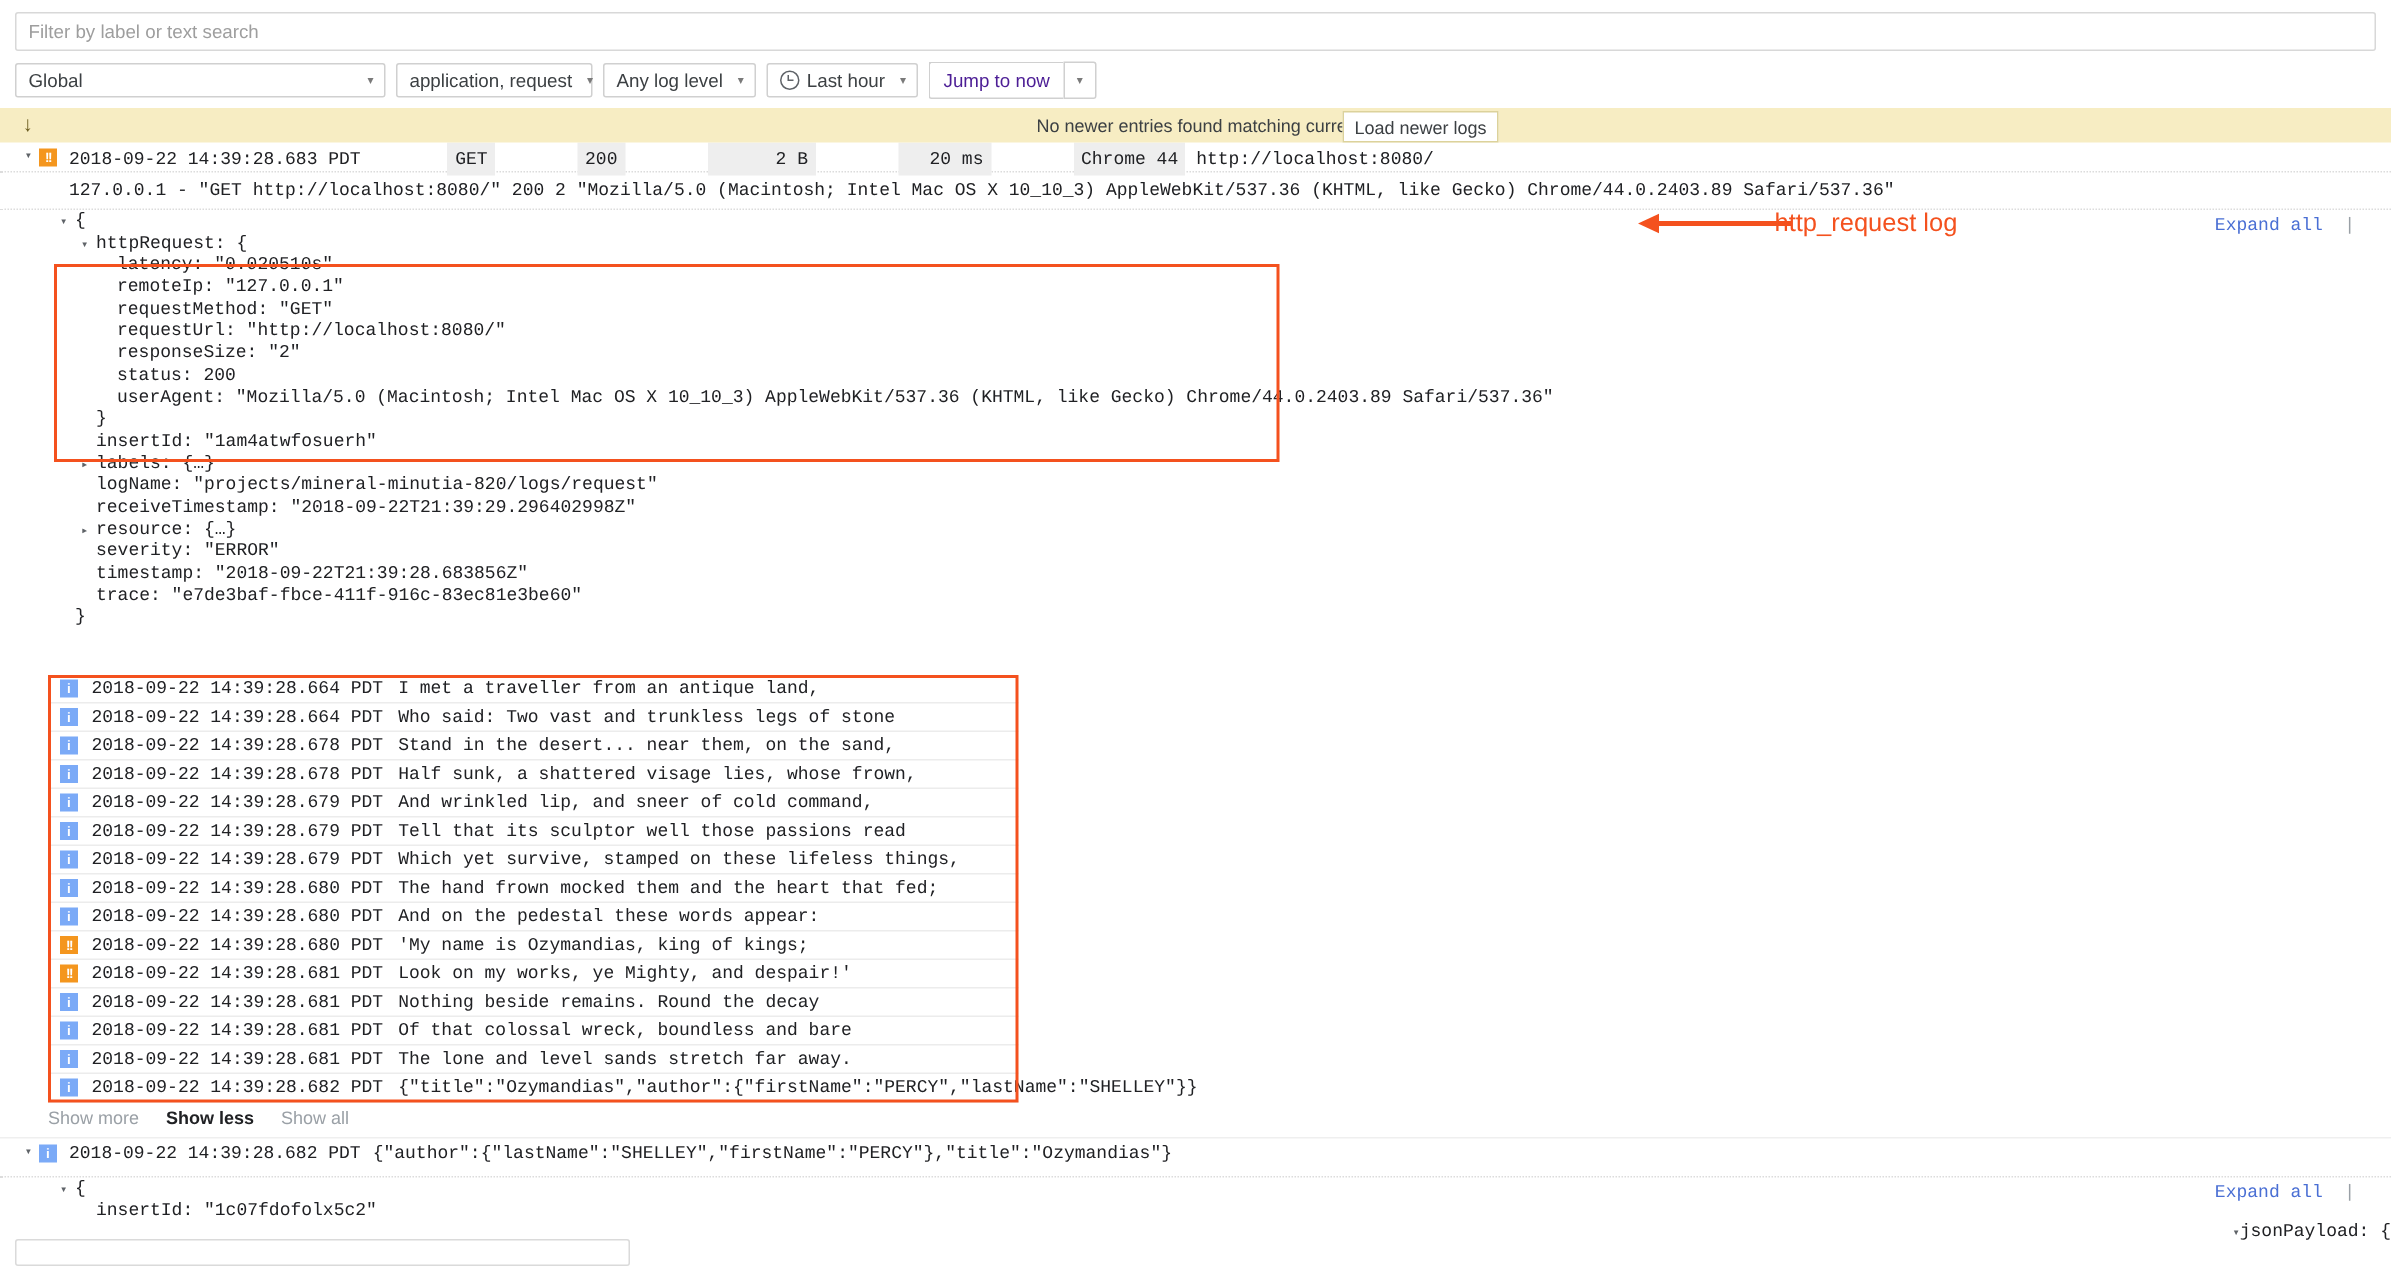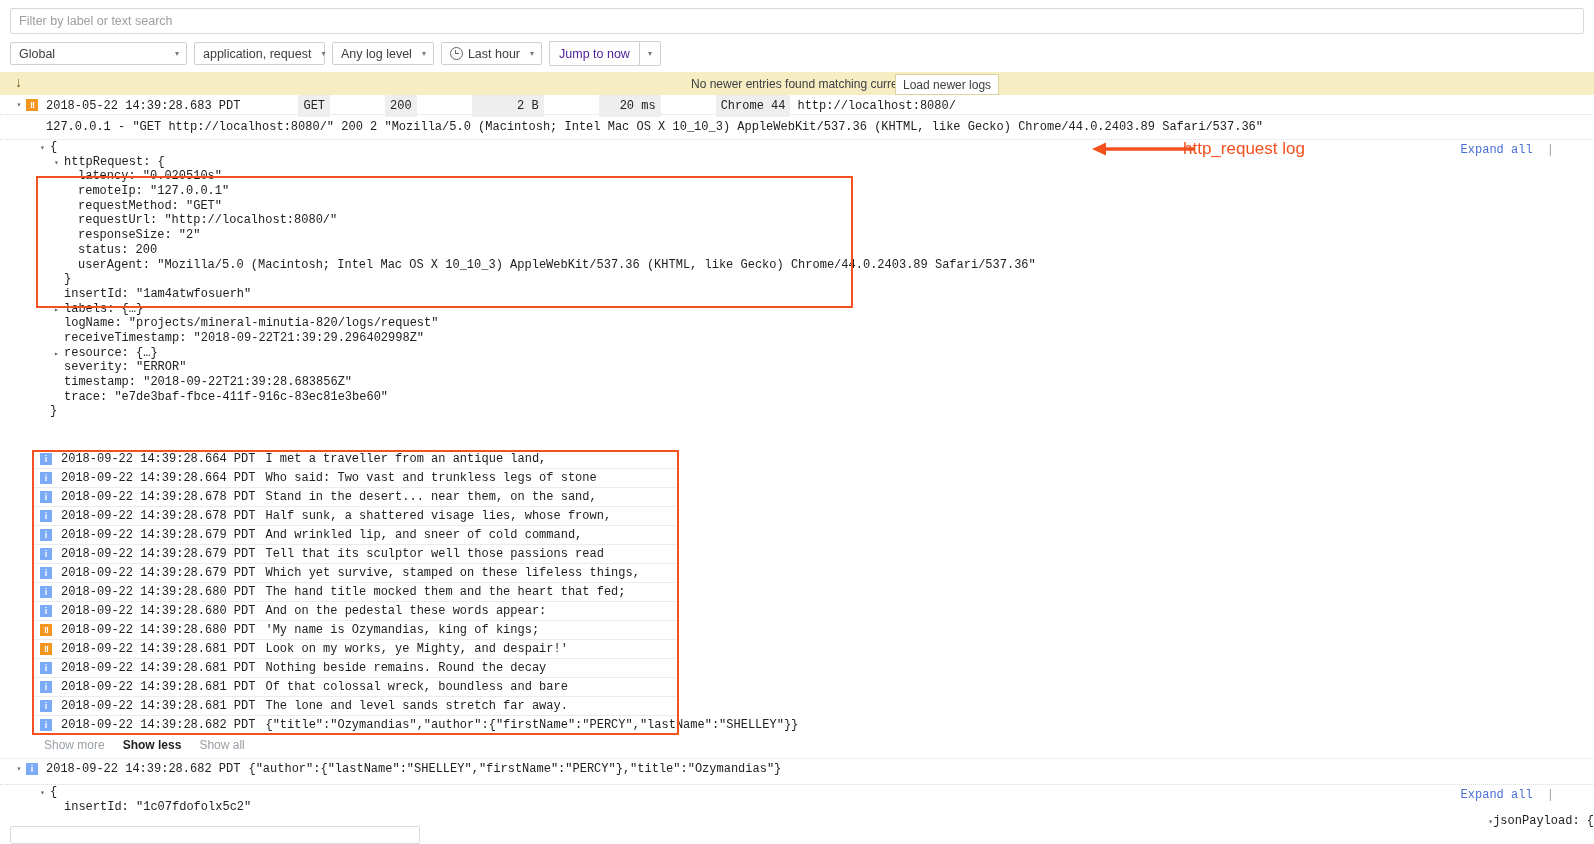--- a/index.html
+++ b/index.html
@@ -22,21 +22,21 @@
   
   .filters{display:flex;align-items:center;gap:7px;padding:3px 10px 6px 10px;}
   .sel{
     height:23px;border:1px solid #d0d0d0;border-radius:2px;background:#fff;
     display:flex;align-items:center;font-size:12.5px;color:#3c4043;
     padding:0 0 0 8px;box-sizing:border-box;white-space:nowrap;
   }
   .sel .caret{
     margin-left:auto;padding:0 7px 0 10px;color:#7a7a7a;font-size:8px;line-height:1;
   }
-  .sel.wide1{width:177px;}
+  .sel.wide1{width:247px;}
   .sel.wide2{width:131px;}
   .sel.auto{padding-right:0;}
   .clock{
     display:inline-block;width:11px;height:11px;border:1.2px solid #5f6368;
     border-radius:50%;position:relative;margin-right:5px;flex:0 0 auto;
   }
   .clock:before{content:"";position:absolute;left:4.2px;top:1.8px;width:1.2px;height:4px;background:#5f6368;}
   .clock:after{content:"";position:absolute;left:4.8px;top:5px;width:3px;height:1.2px;background:#5f6368;}
   .jumpgroup{display:flex;align-items:stretch;}
   .jumpgroup .main{
@@ -91,21 +91,21 @@
 
   
   .rawline{
     font-family:"Liberation Mono",monospace;font-size:12px;color:#202124;
     padding:4px 0 4px 46px;white-space:pre;line-height:16px;
   }
 
   
   .jsonsec{position:relative;border-top:1px dotted #dcdcdc;}
   .expandall{
-    position:absolute;right:40px;top:3px;color:#4a6fd4;font-family:"Liberation Mono",monospace;
+    position:absolute;right:24px;top:3px;color:#4a6fd4;font-family:"Liberation Mono",monospace;
     font-size:12px;
   }
   .expandall .pipe{color:#9aa0a6;margin-left:7px;}
   .jsonbody{
     font-family:"Liberation Mono",monospace;font-size:12px;line-height:14.7px;
     color:#202124;padding-left:40px;white-space:pre;
   }
   .jline{white-space:pre;height:14.7px;}
   .jtw{display:inline-block;width:10px;color:#5f6368;font-size:8px;}
   .jtw.blank{color:transparent;}
@@ -120,21 +120,21 @@
   .approw{
     display:flex;align-items:center;height:19px;border-bottom:1px solid #ececec;
     font-family:"Liberation Mono",monospace;font-size:12px;color:#202124;
     padding-left:8px;box-sizing:border-box;white-space:pre;
   }
   .approw .sev{margin-top:0;margin-right:9px;}
   .approw .ts{margin-right:0;}
   .approw .msg{margin-left:10px;}
 
   .showmore{
-    position:absolute;left:44px;top:738px;display:flex;gap:18px;align-items:center;
+    position:absolute;left:32px;top:738px;display:flex;gap:18px;align-items:center;
     font-family:"Liberation Sans",sans-serif;font-size:12px;
   }
   .showmore .it{color:#9aa0a6;}
   .showmore .it.active{color:#202124;font-weight:bold;}
 
   
   .anno{
     position:absolute;color:#f4511e;font-family:"Liberation Sans",sans-serif;
     font-size:17px;white-space:nowrap;
   }
@@ -193,21 +193,21 @@
   <div class="banner">
     <span class="arrow-down">↓</span>
     <span class="msg">No newer entries found matching current filter.</span>
     <span class="loadbtn">Load newer logs</span>
   </div>
 
   <div class="logrow">
     <span class="twisty">▾</span>
     <span class="sev err">!!</span>
     <span class="hdr-line">
-      <span>2018-05-22 14:39:28.683 PDT</span>
+      <span>2018-09-22 14:39:28.683 PDT</span>
       <span style="display:inline-block;width:10px"></span>
       <span class="chip">GET</span>
       <span class="chip">200</span>
       <span class="chip num" style="width:62px">2 B</span>
       <span class="chip num" style="width:52px">20 ms</span>
       <span class="chip">Chrome 44</span>
       <span class="url">http://localhost:8080/</span>
     </span>
   </div>
 
@@ -224,21 +224,21 @@
   <div class="redbox" id="redbox-http"></div>
 
   <div class="applogs" id="app-logs">
       <div class="approw"><span class="sev info">i</span><span class="ts">2018-09-22 14:39:28.664 PDT</span><span class="msg">I met a traveller from an antique land,</span></div>
       <div class="approw"><span class="sev info">i</span><span class="ts">2018-09-22 14:39:28.664 PDT</span><span class="msg">Who said: Two vast and trunkless legs of stone</span></div>
       <div class="approw"><span class="sev info">i</span><span class="ts">2018-09-22 14:39:28.678 PDT</span><span class="msg">Stand in the desert... near them, on the sand,</span></div>
       <div class="approw"><span class="sev info">i</span><span class="ts">2018-09-22 14:39:28.678 PDT</span><span class="msg">Half sunk, a shattered visage lies, whose frown,</span></div>
       <div class="approw"><span class="sev info">i</span><span class="ts">2018-09-22 14:39:28.679 PDT</span><span class="msg">And wrinkled lip, and sneer of cold command,</span></div>
       <div class="approw"><span class="sev info">i</span><span class="ts">2018-09-22 14:39:28.679 PDT</span><span class="msg">Tell that its sculptor well those passions read</span></div>
       <div class="approw"><span class="sev info">i</span><span class="ts">2018-09-22 14:39:28.679 PDT</span><span class="msg">Which yet survive, stamped on these lifeless things,</span></div>
-      <div class="approw"><span class="sev info">i</span><span class="ts">2018-09-22 14:39:28.680 PDT</span><span class="msg">The hand title mocked them and the heart that fed;</span></div>
+      <div class="approw"><span class="sev info">i</span><span class="ts">2018-09-22 14:39:28.680 PDT</span><span class="msg">The hand frown mocked them and the heart that fed;</span></div>
       <div class="approw"><span class="sev info">i</span><span class="ts">2018-09-22 14:39:28.680 PDT</span><span class="msg">And on the pedestal these words appear:</span></div>
       <div class="approw"><span class="sev err">!!</span><span class="ts">2018-09-22 14:39:28.680 PDT</span><span class="msg">'My name is Ozymandias, king of kings;</span></div>
       <div class="approw"><span class="sev err">!!</span><span class="ts">2018-09-22 14:39:28.681 PDT</span><span class="msg">Look on my works, ye Mighty, and despair!'</span></div>
       <div class="approw"><span class="sev info">i</span><span class="ts">2018-09-22 14:39:28.681 PDT</span><span class="msg">Nothing beside remains. Round the decay</span></div>
       <div class="approw"><span class="sev info">i</span><span class="ts">2018-09-22 14:39:28.681 PDT</span><span class="msg">Of that colossal wreck, boundless and bare</span></div>
       <div class="approw"><span class="sev info">i</span><span class="ts">2018-09-22 14:39:28.681 PDT</span><span class="msg">The lone and level sands stretch far away.</span></div>
       <div class="approw"><span class="sev info">i</span><span class="ts">2018-09-22 14:39:28.682 PDT</span><span class="msg">{"title":"Ozymandias","author":{"firstName":"PERCY","lastName":"SHELLEY"}}</span></div>
     </div>
   <div class="redbox" id="redbox-applogs"></div>
 

